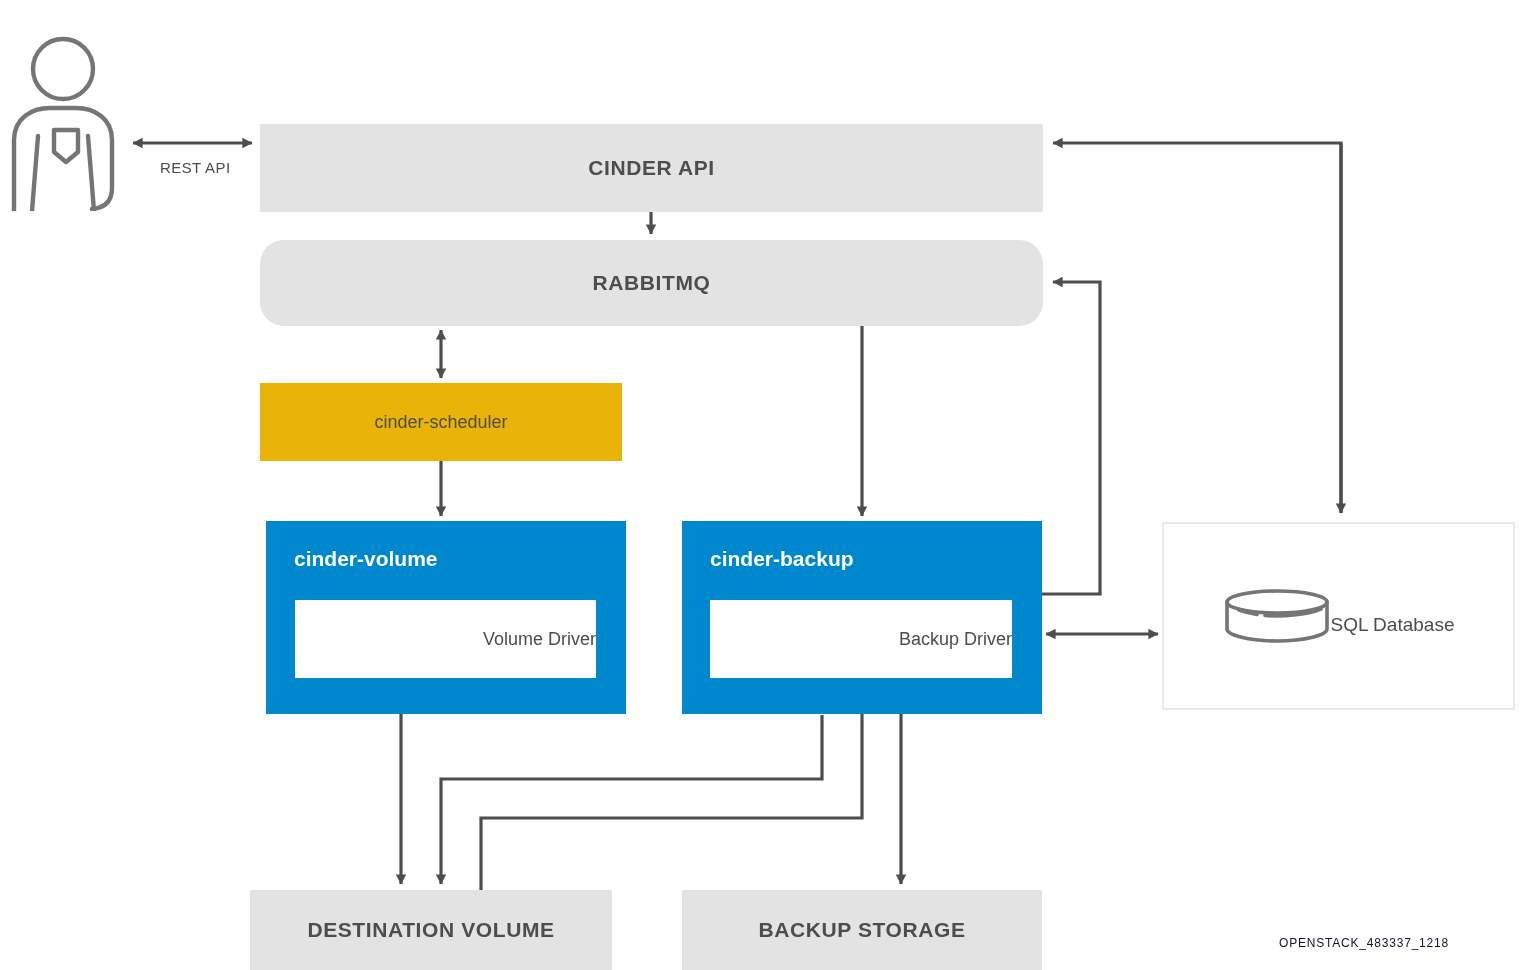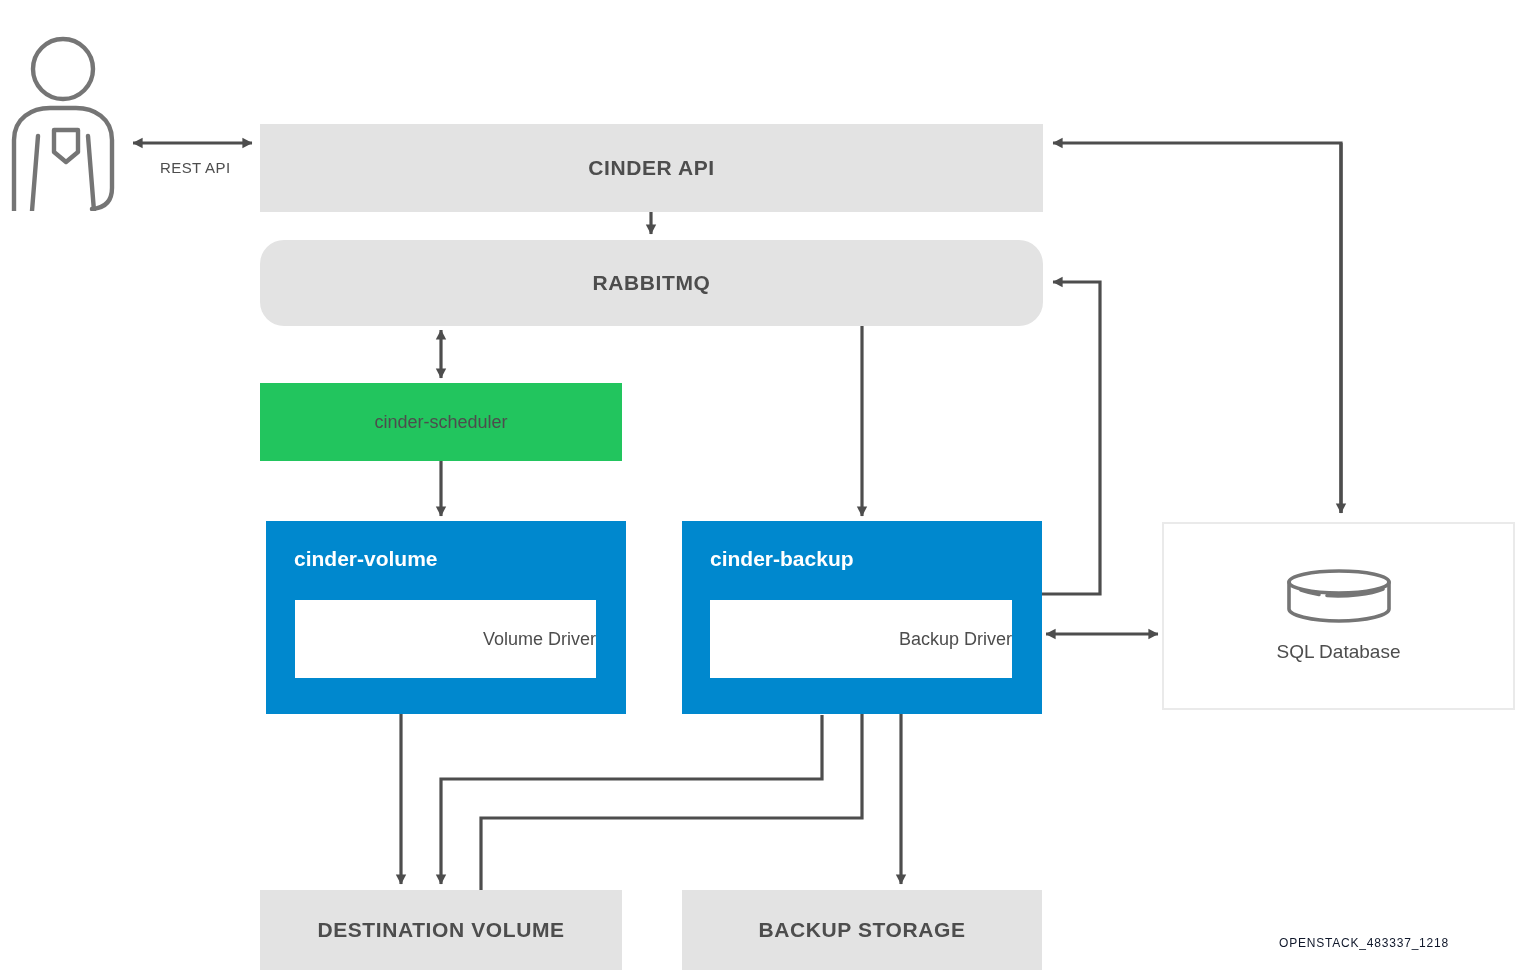--- a/index.html
+++ b/index.html
@@ -36,21 +36,21 @@
     align-items: center;
     justify-content: center;
   }
   .grey-box .label {
     color: #4d4d4d;
     font-weight: bold;
     font-size: 21px;
     letter-spacing: 0.6px;
   }
   .sched-box {
-    background: #22c55e;
+    background: #eab308;
     align-items: center;
     justify-content: center;
   }
   .sched-box .label {
     color: #4d4d4d;
     font-weight: normal;
     font-size: 18px;
   }
   .blue-box {
     background: #0088ce;
@@ -70,21 +70,21 @@
     align-items: center;
     justify-content: flex-end;
   }
   .driver-box .label {
     color: #4d4d4d;
     font-size: 18px;
   }
   .db-box {
     border: 2px solid #eaeaea;
     background: #ffffff;
-    flex-direction: column;
+    flex-direction: row;
     align-items: center;
     justify-content: center;
   }
   .db-box .label {
     color: #4d4d4d;
     font-size: 19px;
     margin-top: 18px;
   }
   .edge-label {
     position: absolute;
@@ -192,21 +192,21 @@
       <g stroke="#757575" stroke-width="3.6" fill="none" stroke-linecap="round">
         <ellipse cx="54" cy="13" rx="50" ry="11"></ellipse>
         <path d="M4,13 L4,40 C4,46 26,52 54,52 C82,52 104,46 104,40 L104,13"></path>
         <path d="M16,21 C22,23 28,24.5 34,25.5"></path>
         <path d="M42,26.5 C62,28 86,25 98,20"></path>
       </g>
     </svg>
     <span class="label">SQL Database</span>
   </div>
 
-  <div class="node grey-box" style="left:260px; top:890px; width:362px; height:80px;">
+  <div class="node grey-box" style="left:250px; top:890px; width:362px; height:80px;">
     <span class="label">DESTINATION VOLUME</span>
   </div>
 
   <div class="node grey-box" style="left:682px; top:890px; width:360px; height:80px;">
     <span class="label">BACKUP STORAGE</span>
   </div>
 
   <div class="watermark" style="left:1279px; top:936px;">OPENSTACK_483337_1218</div>
 
 </div>

